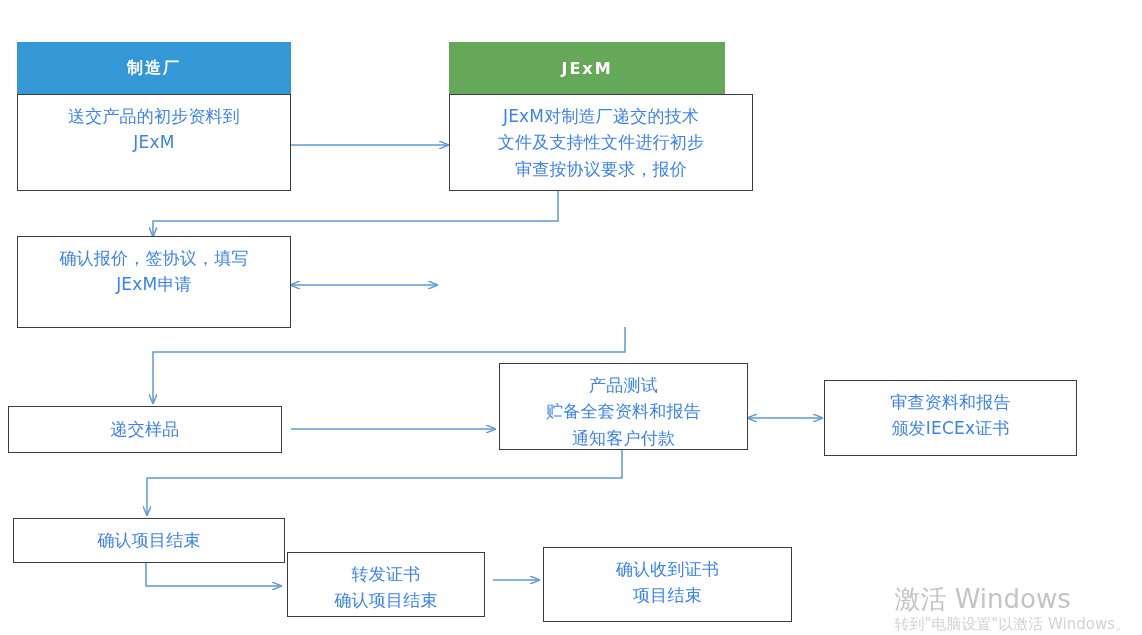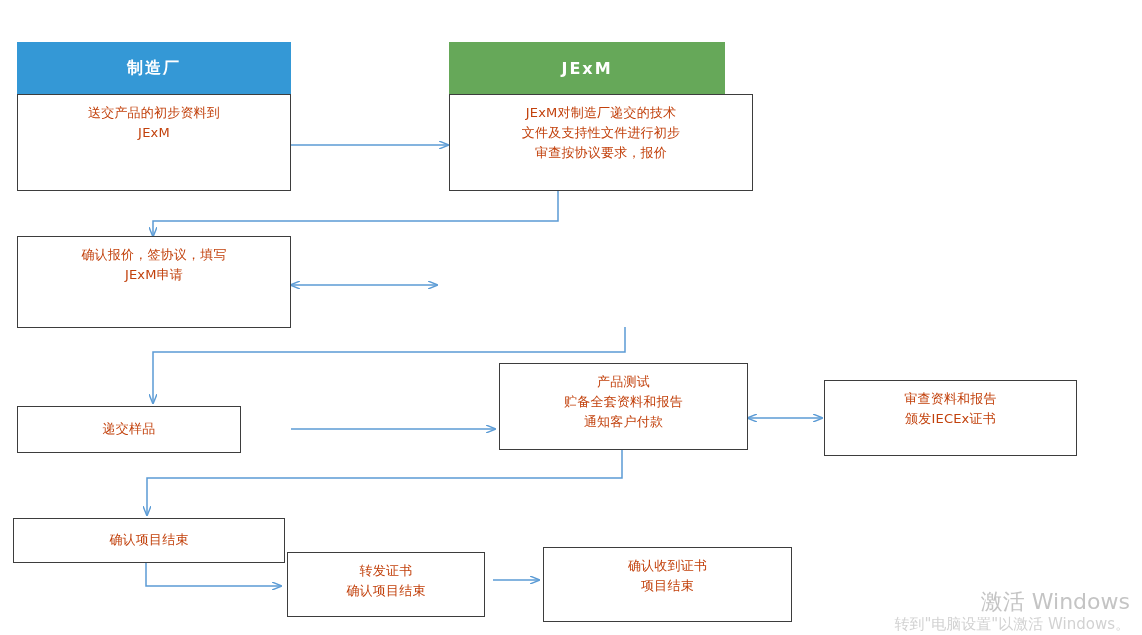--- a/index.html
+++ b/index.html
@@ -19,22 +19,22 @@
   }
   .node {
     position: absolute;
     box-sizing: border-box;
     border: 1px solid #3d3d3d;
     background: #ffffff;
     display: flex;
     align-items: center;
     justify-content: center;
     text-align: center;
-    color: #c2410c;
-    font-size: 13px;
+    color: #3b82f6;
+    font-size: 17px;
     line-height: 1.55;
     padding: 2px 6px;
     white-space: pre-line;
     letter-spacing: 0.2px;
   }
   .node.topalign {
     align-items: flex-start;
     padding-top: 8px;
   }
   .header-bar {
@@ -61,25 +61,24 @@
   }
   .watermark {
     position: absolute;
     right: 12px;
     bottom: 2px;
     text-align: left;
     color: #c8c8c8;
     user-select: none;
   }
   .wm-title {
-    font-size: 22px;
+    font-size: 26px;
     line-height: 1.25;
     color: #c4c4c4;
     white-space: nowrap;
-    text-align: right;
   }
   .wm-sub {
     font-size: 15px;
     line-height: 1.2;
     color: #d2d2d2;
     white-space: nowrap;
   }
 </style>
 </head>
 <body>
@@ -141,21 +140,21 @@
 JExM</div>
 
   <div class="node topalign" style="left:449px; top:94px; width:304px; height:97px;">JExM对制造厂递交的技术
 文件及支持性文件进行初步
 审查按协议要求，报价</div>
 
   <div class="node topalign" style="left:17px; top:236px; width:274px; height:92px;">确认报价，签协议，填写
 JExM申请</div>
 
 
-  <div class="node" style="left:17px; top:406px; width:224px; height:47px;">递交样品</div>
+  <div class="node" style="left:8px; top:406px; width:274px; height:47px;">递交样品</div>
 
   <div class="node topalign" style="left:499px; top:363px; width:249px; height:87px;">产品测试
 贮备全套资料和报告
 通知客户付款</div>
 
   <div class="node topalign" style="left:824px; top:380px; width:253px; height:76px;">审查资料和报告
 颁发IECEx证书</div>
 
   <div class="node" style="left:13px; top:518px; width:272px; height:45px;">确认项目结束</div>
 

